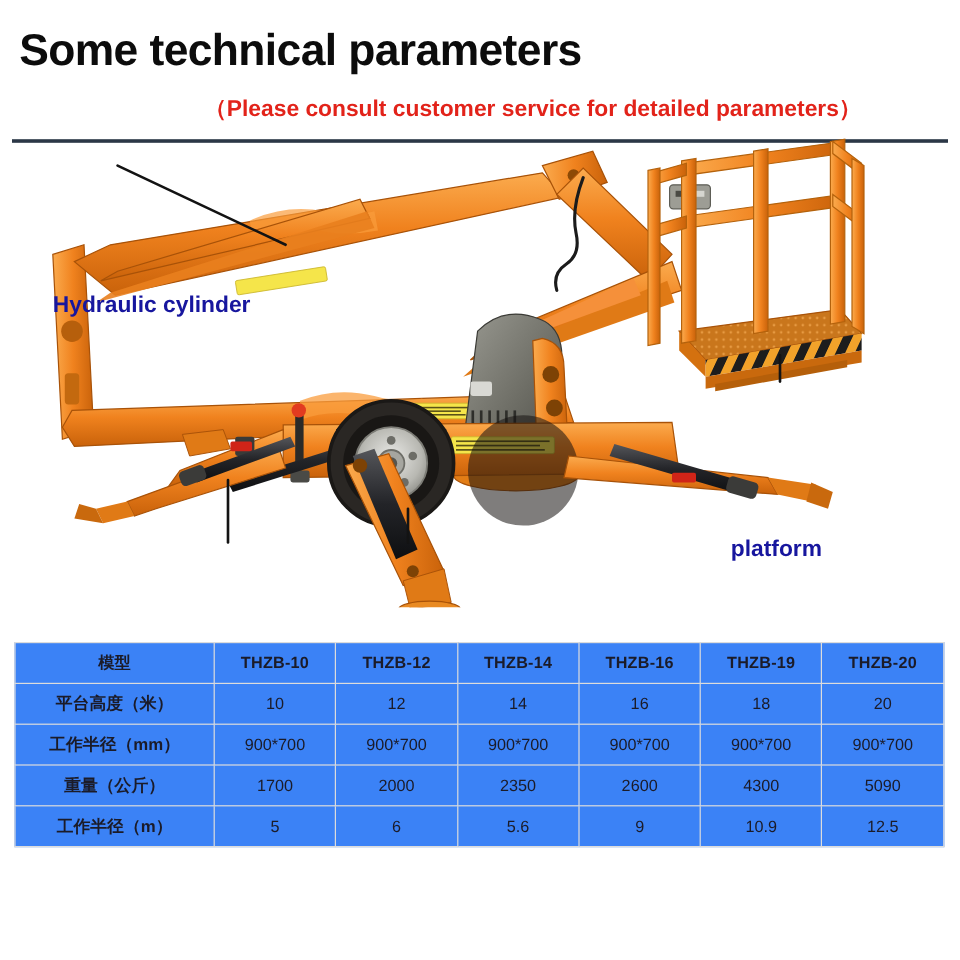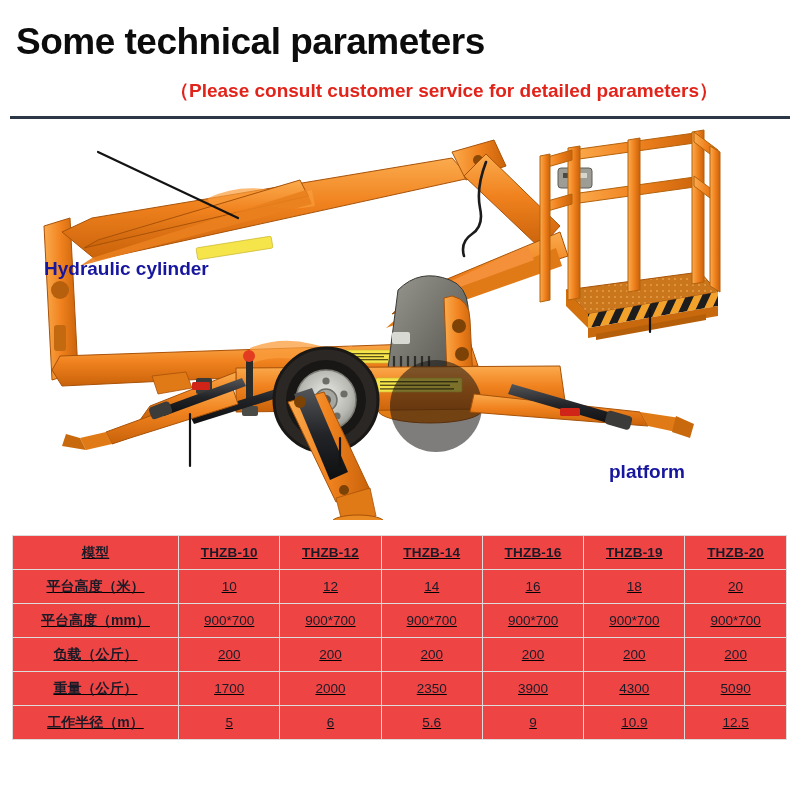--- a/index.html
+++ b/index.html
@@ -23,42 +23,41 @@
     position:absolute;left:170px;top:78px;
     font-size:19px;font-weight:bold;color:#e2231a;
     white-space:nowrap;
   }
   .divider{
     position:absolute;left:10px;top:116px;width:780px;height:3px;
     background:#2b3746;
   }
 
   
-  .stage{position:absolute;left:0;top:120px;width:800px;height:400px;}
+  .stage{position:absolute;left:0;top:106px;width:800px;height:400px;}
   .stage svg{display:block;}
 
   .callout{
     position:absolute;
     font-size:19px;font-weight:bold;color:#17169e;
     white-space:nowrap;
     font-family:"Liberation Sans","DejaVu Sans",sans-serif;
   }
   #lbl-hydraulic{left:44px;top:138px;}
   #lbl-platform{left:609px;top:341px;}
   #lbl-outrigger{left:136px;top:471px;}
   #lbl-tyre{left:307px;top:471px;}
 
   
   .spec-table{
     position:absolute;left:12px;top:535px;
     width:774px;
     border-collapse:collapse;
     table-layout:fixed;
-    background:#ef4444;
-    text-decoration:underline;
+    background:#3b82f6;
   }
   .spec-table td{
     border:1px solid #dcdcdc;
     height:33px;
     text-align:center;
     vertical-align:middle;
     color:#1b1b28;
     font-size:13.5px;
     padding:0 2px;
   }
@@ -344,43 +343,34 @@
         <tr>
           <td class="rowhead">平台高度（米）</td>
           <td>10</td>
           <td>12</td>
           <td>14</td>
           <td>16</td>
           <td>18</td>
           <td>20</td>
         </tr>
         <tr>
-          <td class="rowhead">平台高度（mm）</td>
-          <td>900*700</td>
-          <td>900*700</td>
-          <td>900*700</td>
-          <td>900*700</td>
-          <td>900*700</td>
-          <td>900*700</td>
-        </tr>
-        <tr>
-          <td class="rowhead">负载（公斤）</td>
-          <td>200</td>
-          <td>200</td>
-          <td>200</td>
-          <td>200</td>
-          <td>200</td>
-          <td>200</td>
+          <td class="rowhead">工作半径（mm）</td>
+          <td>900*700</td>
+          <td>900*700</td>
+          <td>900*700</td>
+          <td>900*700</td>
+          <td>900*700</td>
+          <td>900*700</td>
         </tr>
         <tr>
           <td class="rowhead">重量（公斤）</td>
           <td>1700</td>
           <td>2000</td>
           <td>2350</td>
-          <td>3900</td>
+          <td>2600</td>
           <td>4300</td>
           <td>5090</td>
         </tr>
         <tr>
           <td class="rowhead">工作半径（m）</td>
           <td>5</td>
           <td>6</td>
           <td>5.6</td>
           <td>9</td>
           <td>10.9</td>

